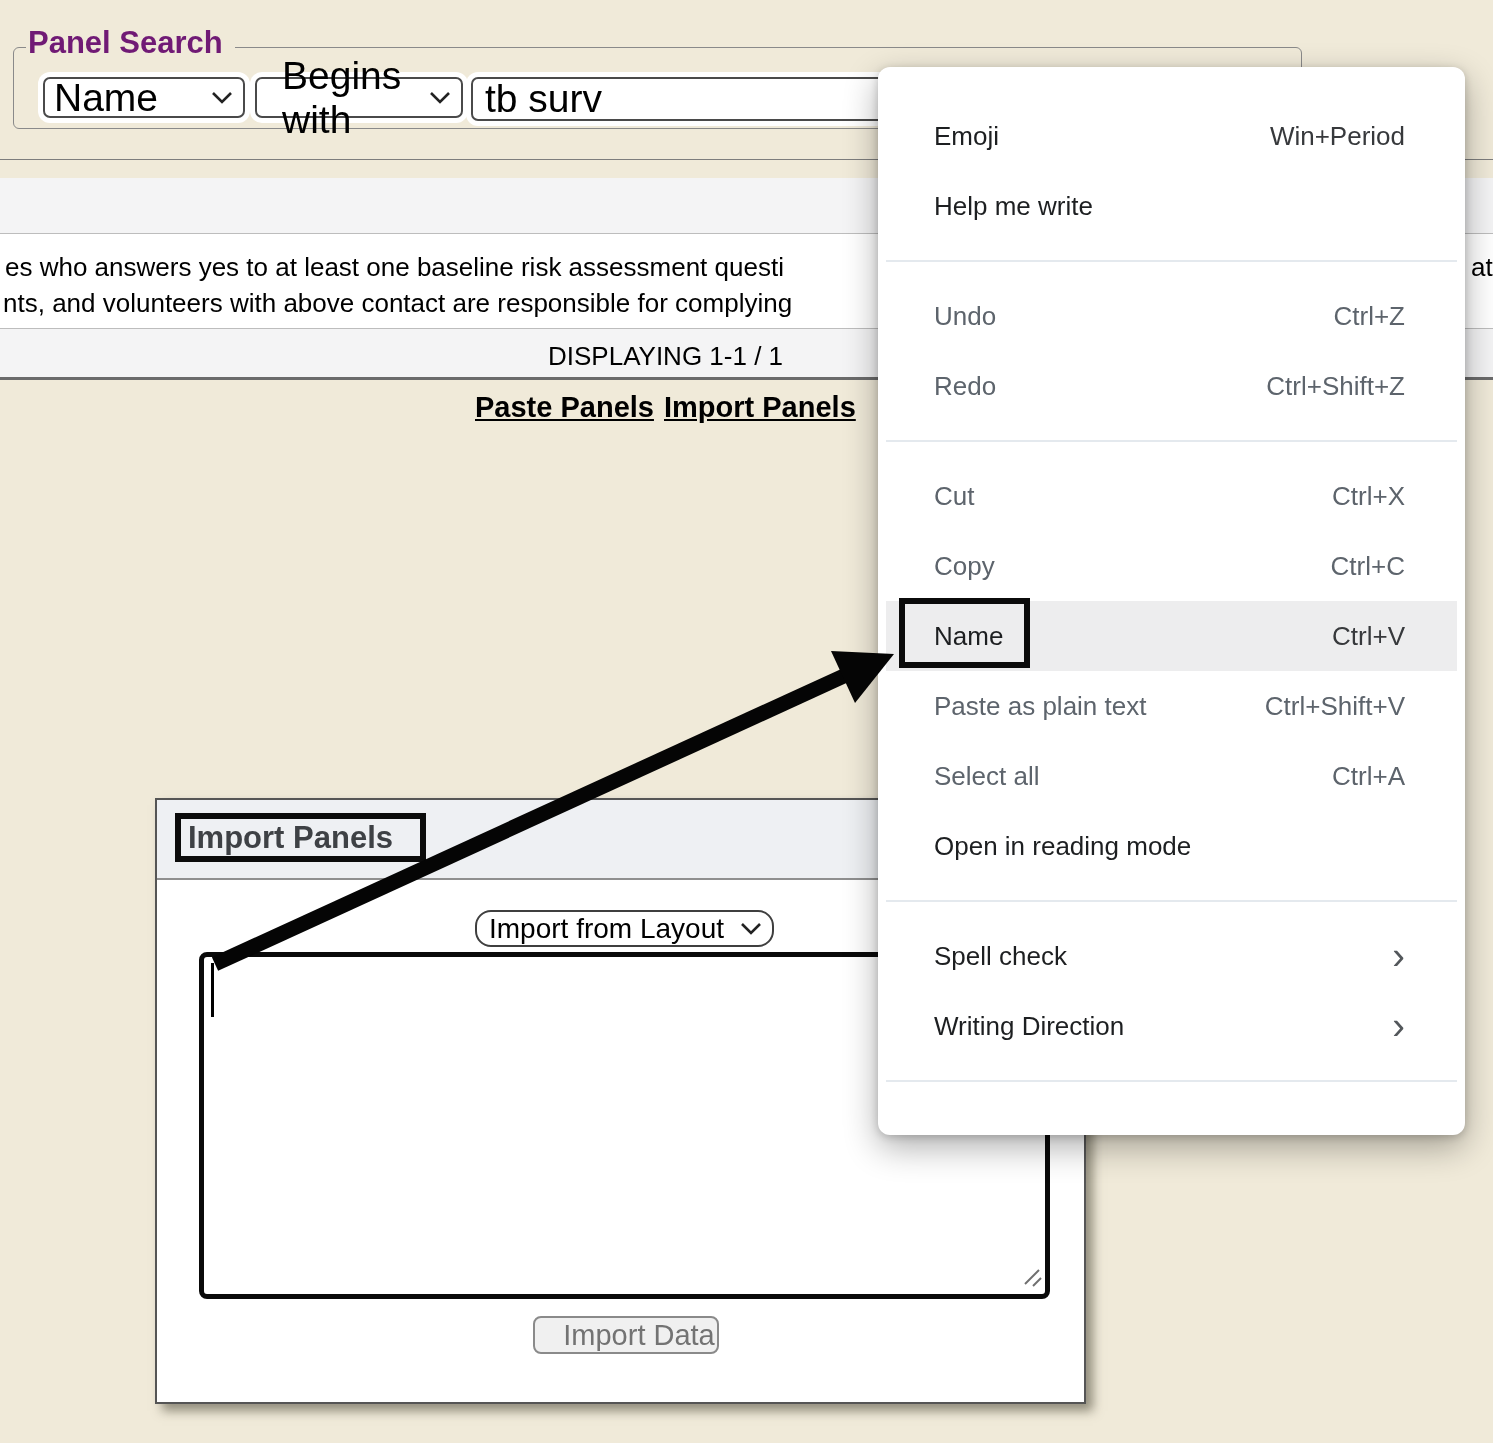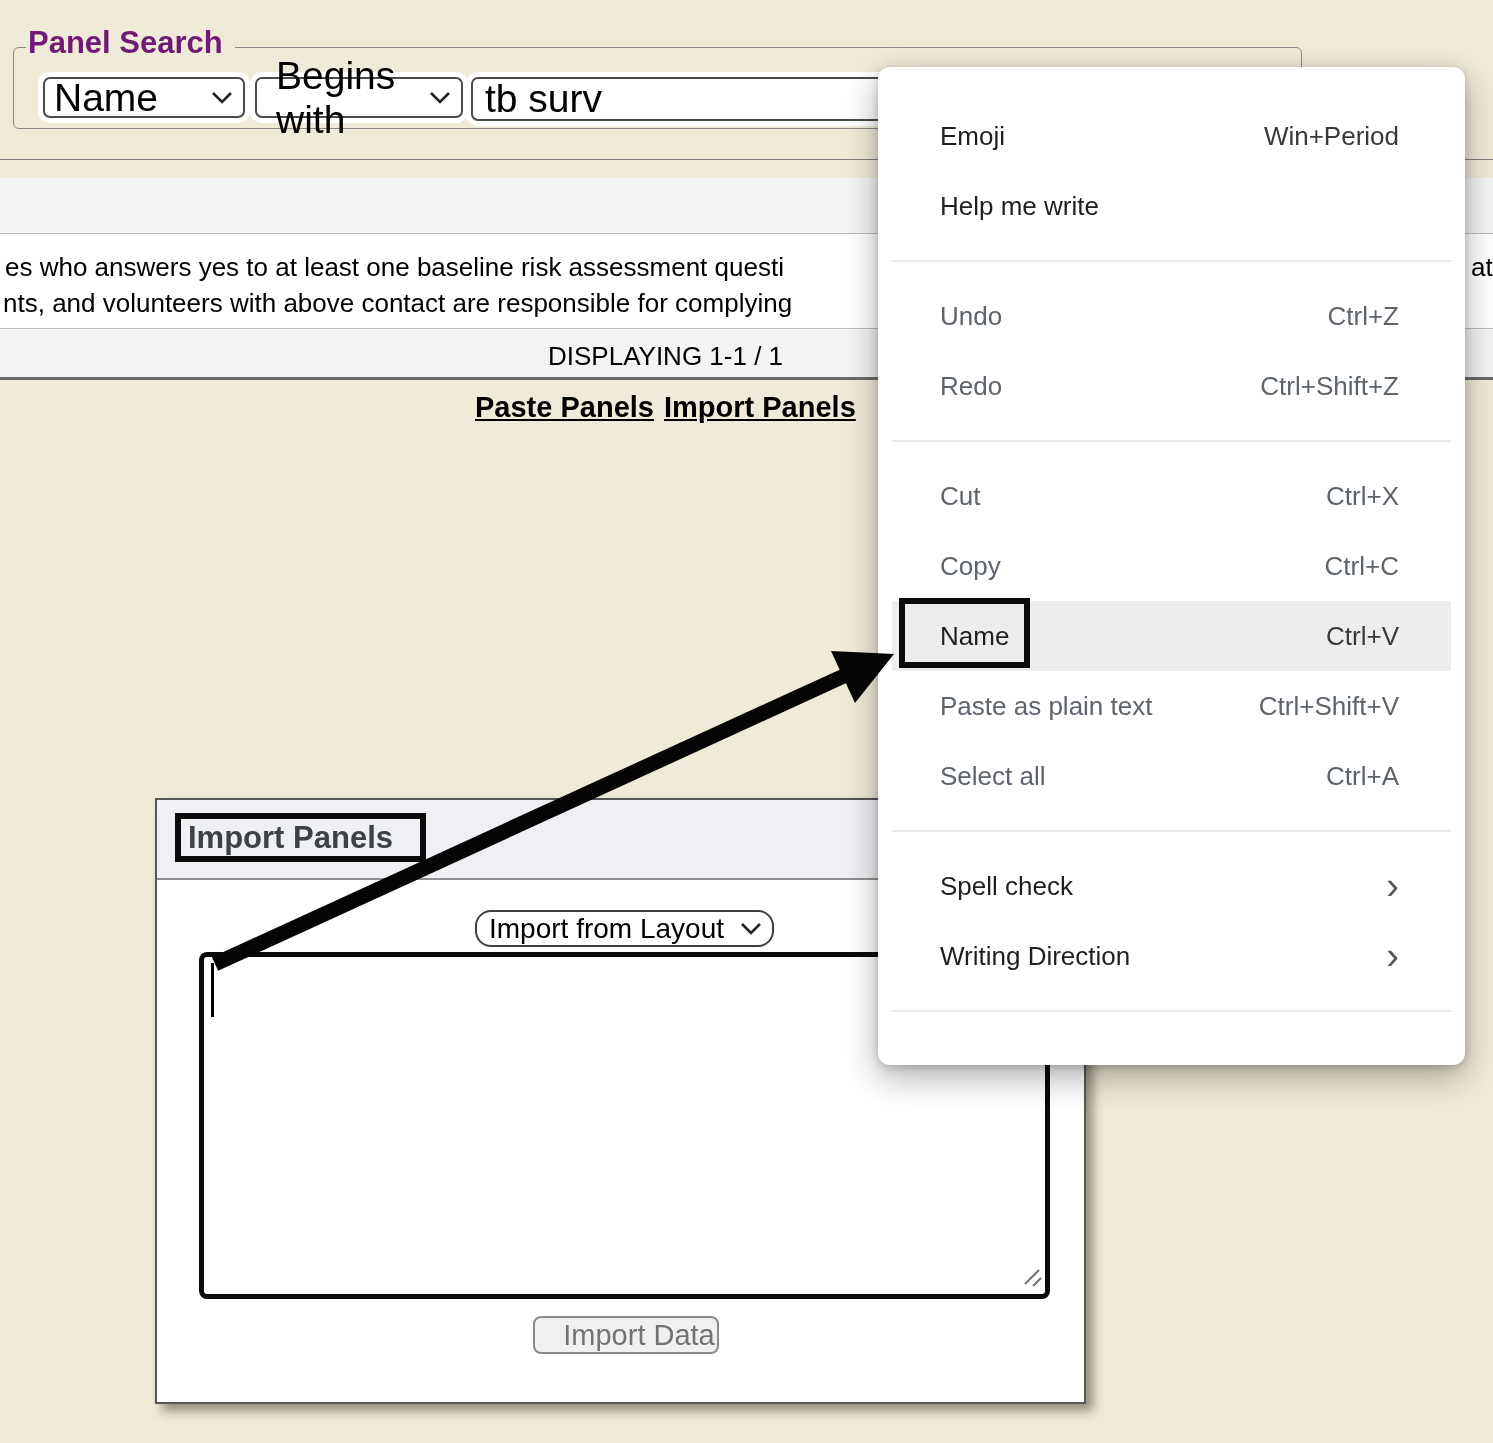--- a/index.html
+++ b/index.html
@@ -12,21 +12,21 @@
   
   .fieldset-box{position:absolute;left:13px;top:47px;width:1287px;height:80px;
     border:1px solid #8a8a8a;border-radius:6px;}
   .legend{position:absolute;left:26px;top:26px;font-size:31px;font-weight:bold;
     color:#701a75;background:#f0ead9;padding:0 12px 0 2px;line-height:34px;}
   .ctl{position:absolute;background:#fff;border:2px solid #4a4a4a;border-radius:7px;
     box-shadow:0 0 0 5px #ffffff;display:flex;align-items:center;font-size:39px;
     box-sizing:border-box;margin-left:16px;}
   .ctl .chev{margin-left:auto;margin-right:10px;display:flex;align-items:center;}
   #name-select{left:27px;top:77px;width:202px;height:41px;padding-left:9px;}
-  #op-select{left:239px;top:77px;width:208px;height:41px;padding-left:19px;}
+  #op-select{left:239px;top:77px;width:208px;height:41px;padding-left:25px;}
   #search-input{left:455px;top:77px;width:846px;height:44px;padding-left:12px;}
   
   .hr-line{position:absolute;left:0;top:159px;width:100%;height:1px;background:#7d7d7d;}
   .row-header{position:absolute;left:0;top:178px;width:100%;height:55px;background:#f4f4f5;}
   .row-body{position:absolute;left:0;top:233px;width:100%;height:95px;background:#ffffff;
     border-top:1px solid #bdbdbd;}
   .desc-line{position:absolute;font-size:26px;line-height:32px;white-space:nowrap;}
   #desc1{left:5px;top:251px;}
   #desc2{left:3px;top:287px;}
   #desc1-overflow{left:1471px;top:251px;}
@@ -51,21 +51,21 @@
   .dlg-select .chev{margin-left:auto;margin-right:10px;display:flex;align-items:center;}
   .dlg-textarea{position:absolute;left:42px;top:152px;width:851px;height:347px;background:#fff;
     border:5px solid #0a0a0a;border-radius:8px;box-sizing:border-box;}
   .caret{position:absolute;left:7px;top:6px;width:3px;height:54px;background:#000;}
   .resize-handle{position:absolute;right:2px;bottom:2px;}
   .dlg-button{position:absolute;left:376px;top:516px;width:186px;height:38px;background:#f0f0f0;
     border:2px solid #8a8a8a;border-radius:8px;display:flex;align-items:center;justify-content:center;
     font-size:29px;color:#737373;box-sizing:border-box;cursor:pointer;padding-left:26px;}
   
   .menu{position:absolute;left:878px;top:67px;width:587px;background:#ffffff;border-radius:12px;
-    padding:34px 14px;box-sizing:border-box;z-index:20;overflow:hidden;
+    padding:34px 8px;box-sizing:border-box;z-index:20;overflow:hidden;
     box-shadow:0 12px 34px rgba(0,0,0,0.32), 0 2px 8px rgba(0,0,0,0.18);}
   .menu-item{height:70px;display:flex;align-items:center;justify-content:space-between;
     padding:0 52px 0 48px;font-size:26px;color:#1d1f21;cursor:pointer;}
   .menu-item .menu-shortcut{color:#37393c;}
   .menu-item.disabled{color:#5d646c;cursor:default;}
   .menu-item.disabled .menu-shortcut{color:#5d646c;}
   .menu-item.highlighted{background:#ededee;}
   .menu-sep{height:2px;background:#e4e9ee;margin:19px 0;}
   .submenu-chevron{font-size:38px;color:#53575b;line-height:20px;font-weight:normal;}
   
@@ -175,20 +175,23 @@
         <span class="menu-shortcut">Ctrl+V</span>
       </div>
       <div class="menu-item disabled">
         <span class="menu-label">Paste as plain text</span>
         <span class="menu-shortcut">Ctrl+Shift+V</span>
       </div>
       <div class="menu-item disabled">
         <span class="menu-label">Select all</span>
         <span class="menu-shortcut">Ctrl+A</span>
       </div>
+      <div class="menu-item">
+        <span class="menu-label">Open in reading mode</span>
+      </div>
       <div class="menu-sep"></div>
       <div class="menu-item">
         <span class="menu-label">Spell check</span>
         <span class="submenu-chevron">›</span>
       </div>
       <div class="menu-item">
         <span class="menu-label">Writing Direction</span>
         <span class="submenu-chevron">›</span>
       </div>
       <div class="menu-sep"></div>

